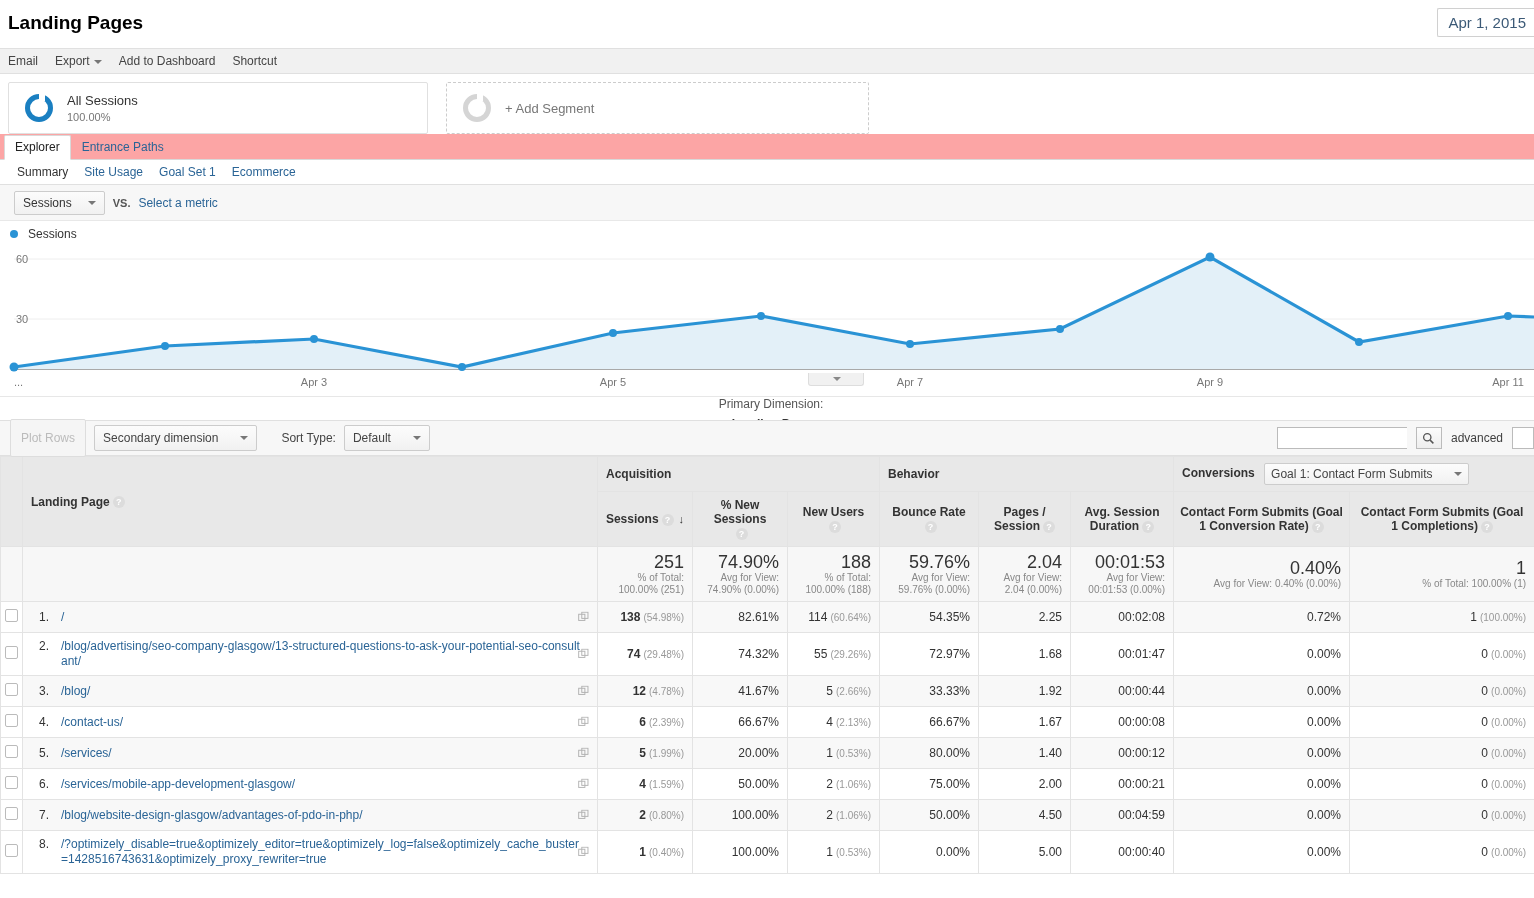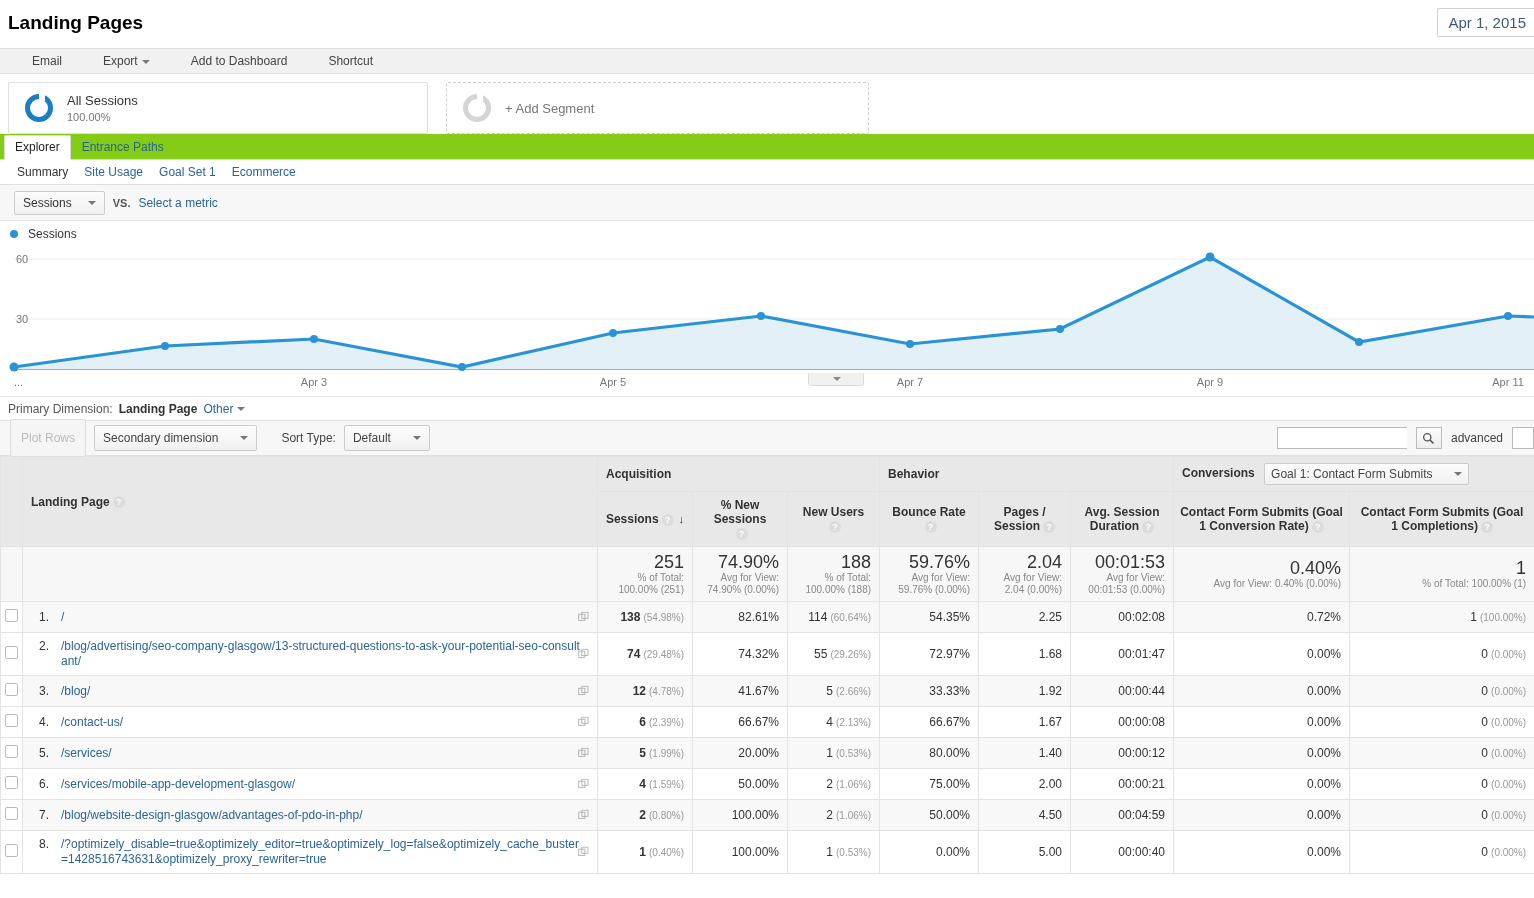--- a/index.html
+++ b/index.html
@@ -22,21 +22,21 @@
     border:1px solid #d0d0d0; border-right:none; background:#fff;
     padding:5px 8px 5px 10px; font-size:15px; color:#3c5a77;
     border-radius:2px 0 0 2px; white-space:nowrap;
   }
   
   .actionbar {
     height:26px; background:#f1f1f1; border-top:1px solid #e0e0e0;
     border-bottom:1px solid #e0e0e0;
     display:flex; align-items:center; padding-left:8px; gap:17px;
   }
-  .actionbar .act { font-size:12px; color:#444; cursor:pointer;margin-left:24px; }
+  .actionbar .act { font-size:12px; color:#444; cursor:pointer; }
   .caret-down {
     display:inline-block; width:0;height:0;margin-left:4px;
     border-left:4px solid transparent;border-right:4px solid transparent;
     border-top:4px solid #777; vertical-align:middle;
   }
   
   .segbar { height:60px; padding:8px; display:flex; gap:18px; background:#fff;}
   .seg-box {
     width:420px; height:52px; border:1px solid #e0e0e0; background:#fff;
     display:flex; align-items:center; padding-left:16px; border-radius:2px;
@@ -49,21 +49,21 @@
   .donut::after{
     content:""; position:absolute; width:6px;height:7px;background:#fff;
     top:-5px; left:9px;
   }
   .donut.grey { border-color:#d5d5d5; }
   .seg-name { font-size:13px; color:#333; }
   .seg-pct { font-size:11px; color:#777; margin-top:3px; }
   .seg-add-label { font-size:13px; color:#777; }
   
   .tabs {
-    height:26px; border-bottom:1px solid #d9d9d9; background:#84cc16;
+    height:26px; border-bottom:1px solid #d9d9d9; background:#fca5a5;
     display:flex; align-items:flex-end; padding-left:4px;
   }
   .tab {
     padding:4px 10px 5px 10px; font-size:12px; color:#2a6496; cursor:pointer;
     border:1px solid transparent; position:relative; top:1px;
   }
   .tab.active {
     color:#222; background:#fff; border:1px solid #d9d9d9;
     border-bottom-color:#fff; border-radius:2px 2px 0 0;
   }
@@ -109,21 +109,21 @@
     border-radius:0 0 3px 3px; cursor:pointer;
   }
   .chart-collapse::after{
     content:""; position:absolute; left:24px; top:4px; width:0;height:0;
     border-left:4px solid transparent;border-right:4px solid transparent;
     border-top:4px solid #888;
   }
   
   .primdim {
     height:24px; display:flex; align-items:center; padding-left:8px;
-    font-size:12px; gap:6px; background:#fff; border-top:1px solid #e7e7e7;
+    font-size:12px; gap:6px; background:#fff; border-top:1px solid #e7e7e7;flex-direction:column;
   }
   .primdim .lbl { color:#555; }
   .primdim .val { color:#333; font-weight:bold; }
   .primdim .other { color:#2a6496; cursor:pointer; }
   
   .tabletoolbar {
     height:36px; background:#f7f7f7; border-top:1px solid #e0e0e0;
     border-bottom:1px solid #e0e0e0;
     display:flex; align-items:center; padding-left:10px; gap:8px;
     position:relative;

